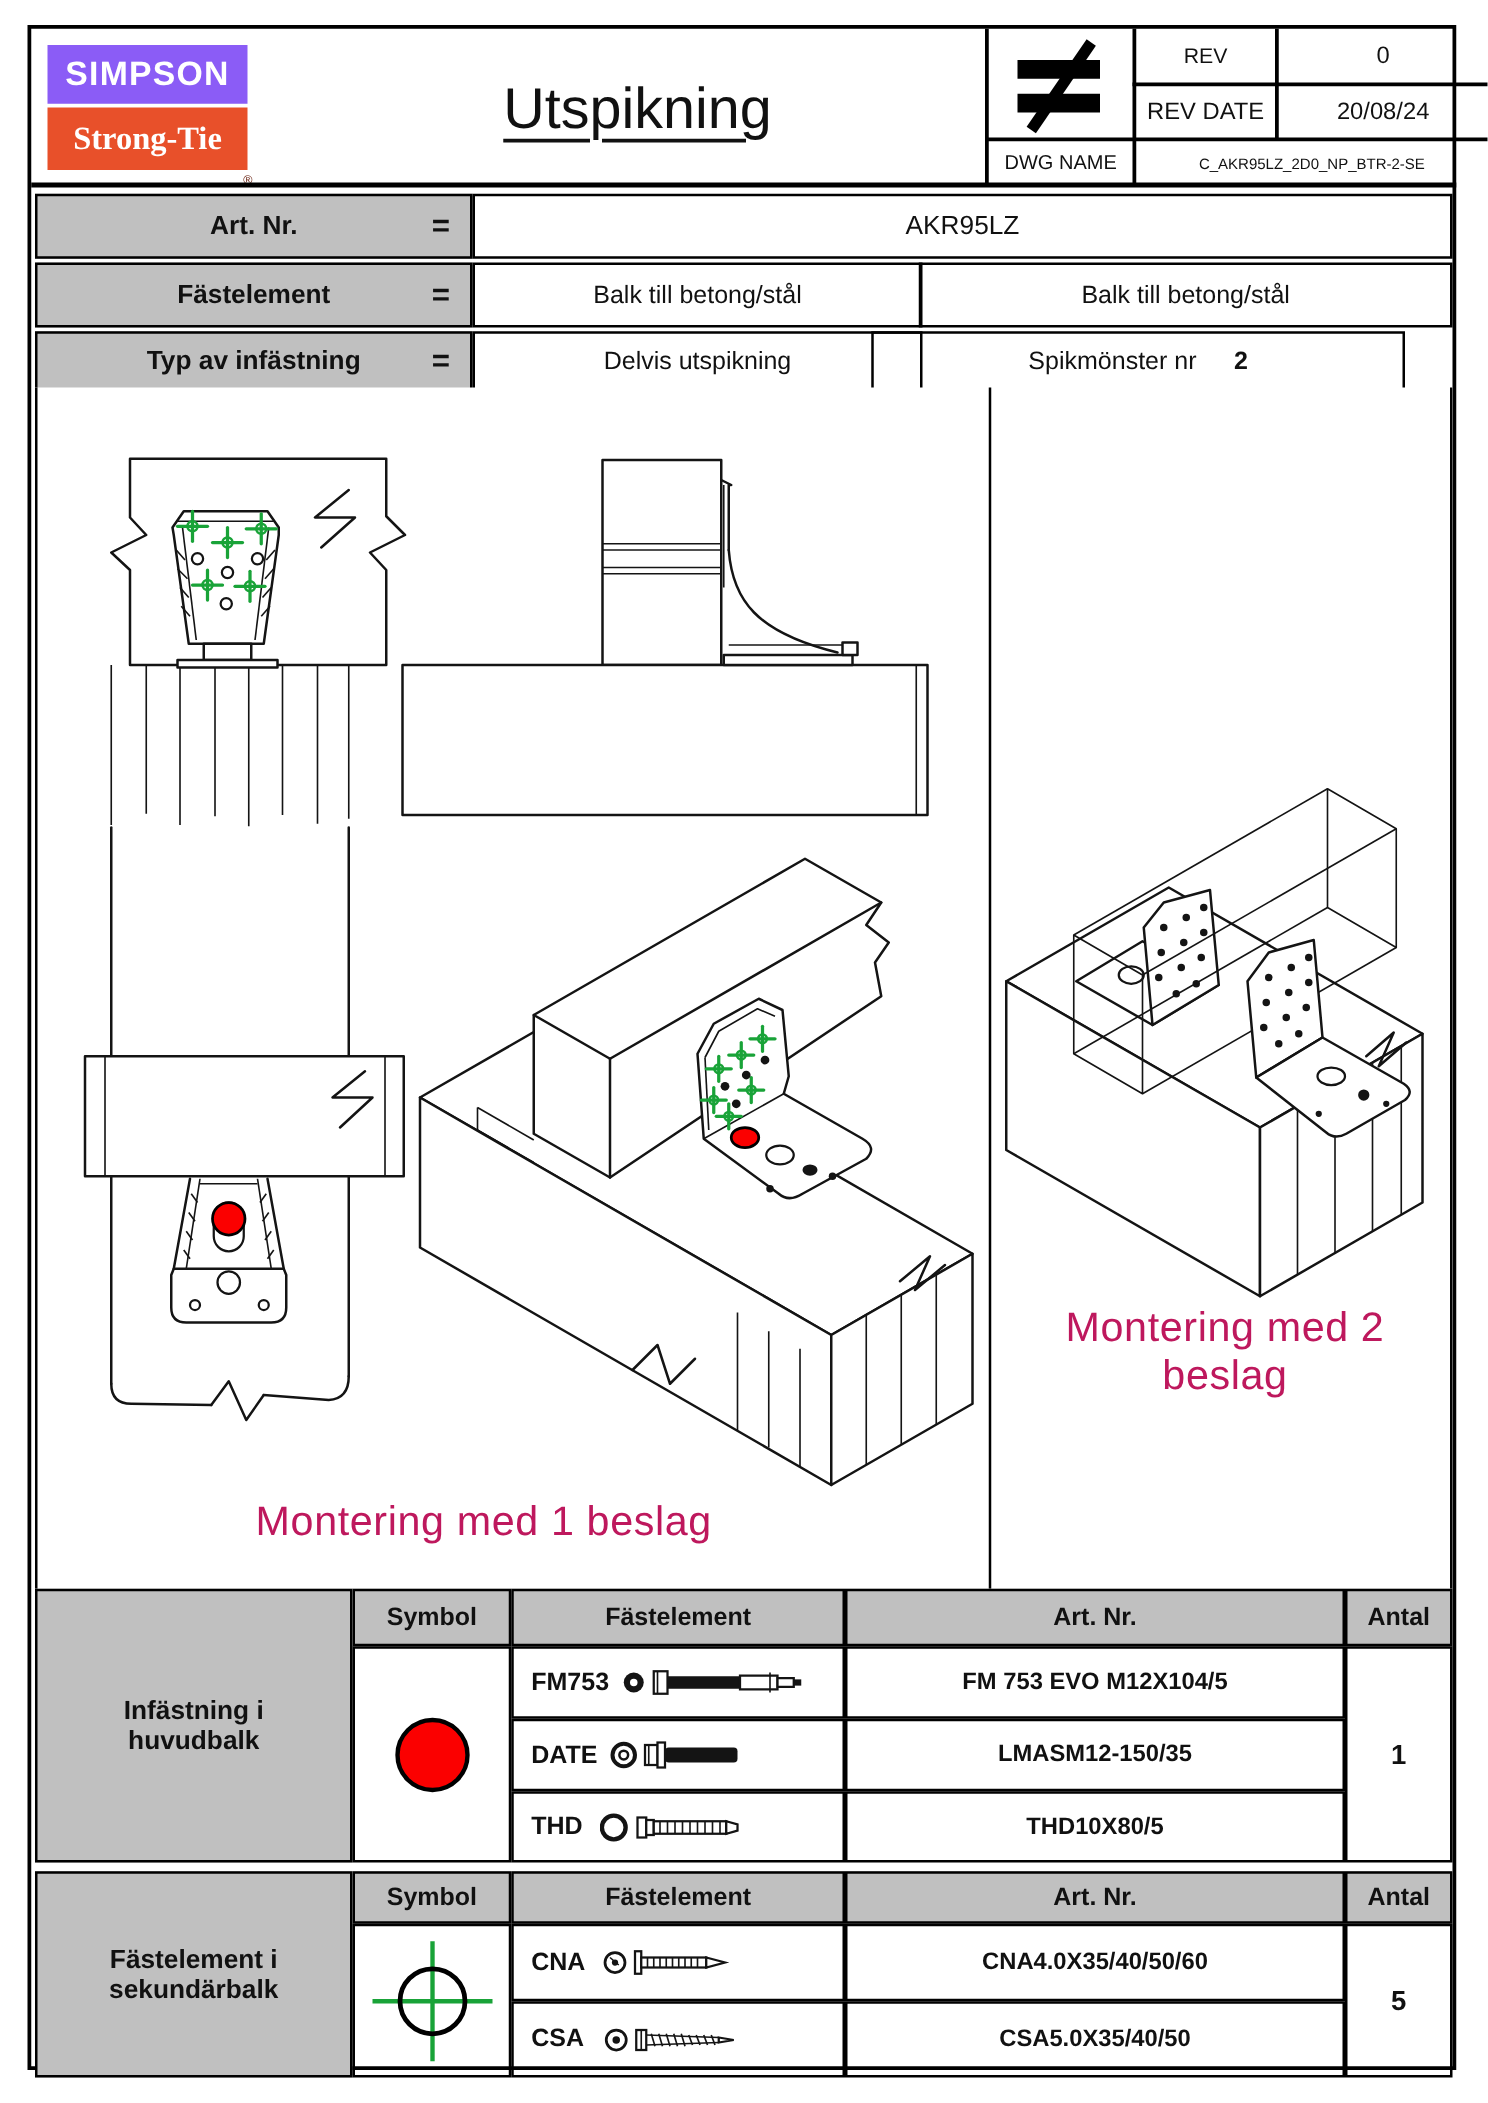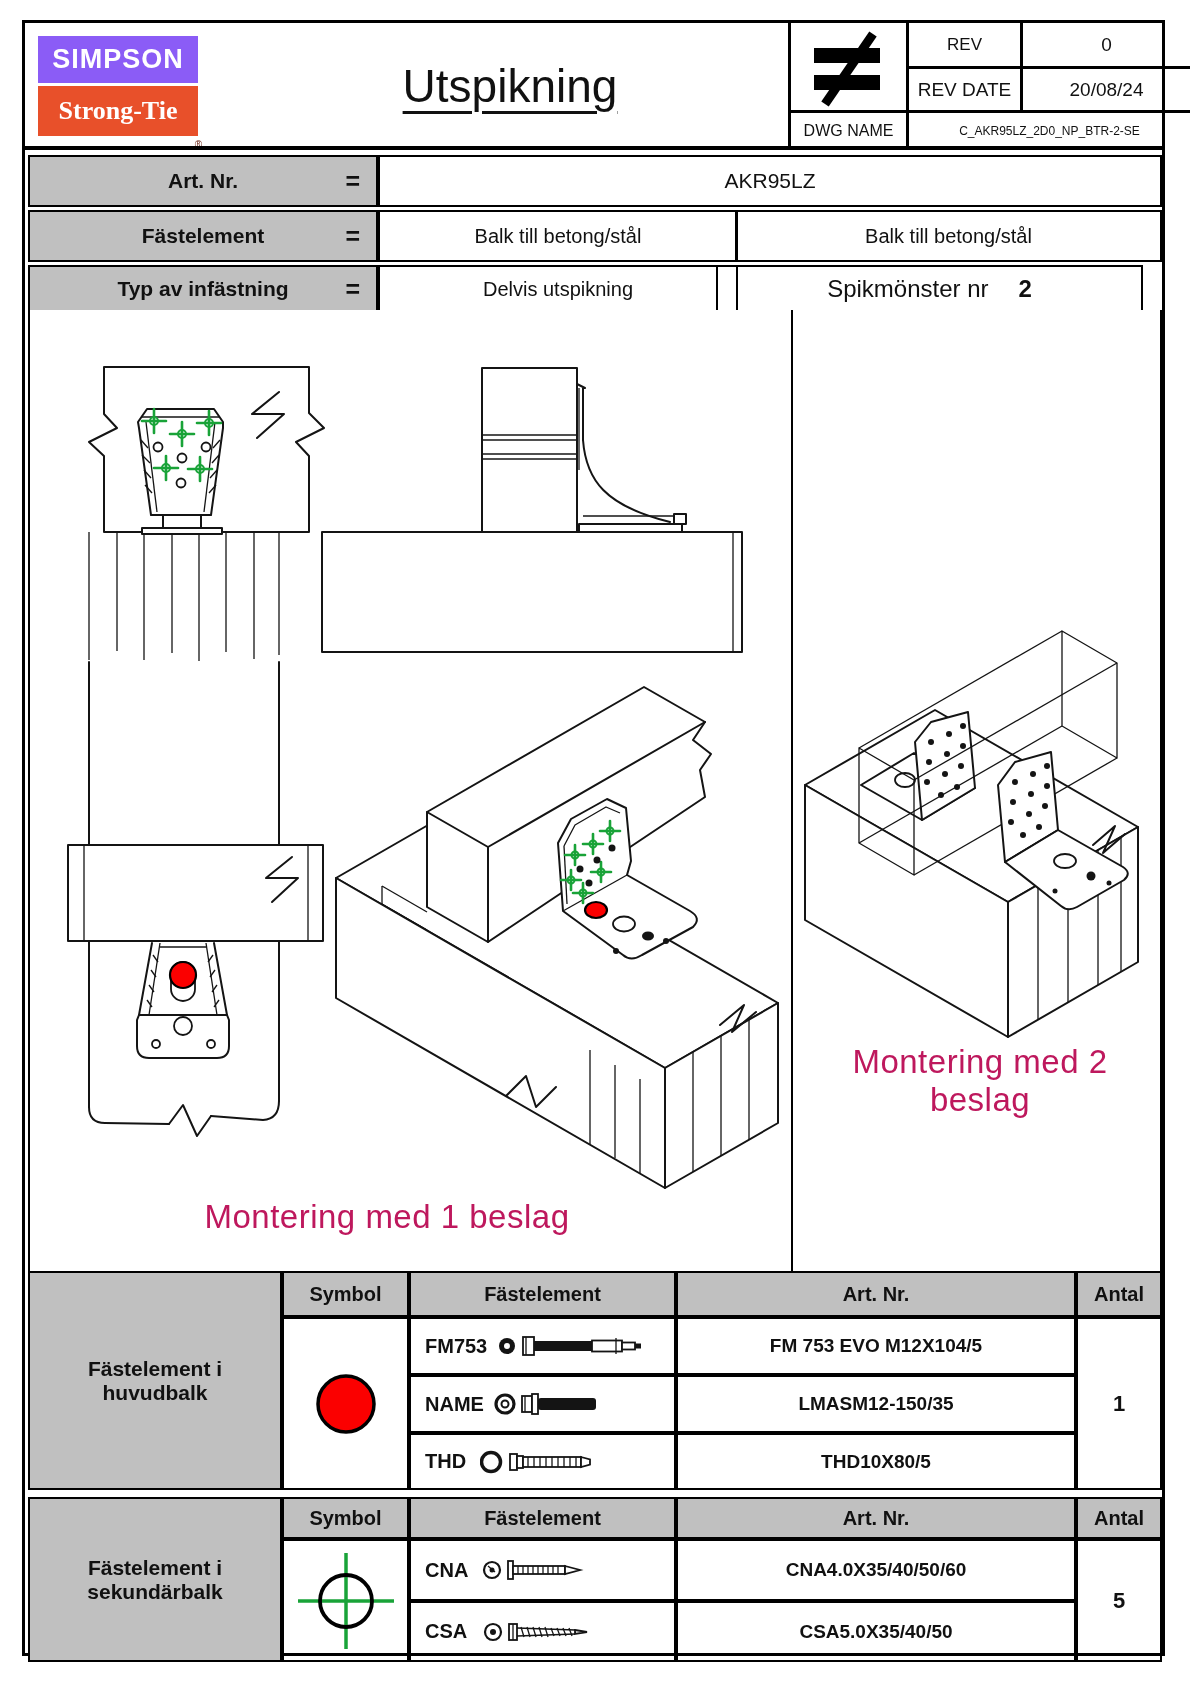--- a/index.html
+++ b/index.html
@@ -82,21 +82,21 @@
     <span class="b abs" style="right:16px;font-size:25px;">=</span>
   </div>
   <div class="cell bordered" style="left:378px;top:210px;width:360px;height:52px;font-size:20px;">Balk till betong/stål</div>
   <div class="cell bordered" style="left:735px;top:210px;width:427px;height:52px;font-size:20px;">Balk till betong/stål</div>
 
   <div class="cell bordered gray" style="left:28px;top:265px;width:350px;height:48px;">
     <span class="b" style="font-size:21px;">Typ av infästning</span>
     <span class="b abs" style="right:16px;font-size:25px;">=</span>
   </div>
   <div class="cell bordered" style="left:378px;top:265px;width:360px;height:48px;font-size:20px;">Delvis utspikning</div>
-  <div class="cell bordered" style="left:716px;top:265px;width:427px;height:48px;font-size:24px;gap:30px;">
+  <div class="cell bordered" style="left:697px;top:265px;width:427px;height:48px;font-size:20px;gap:30px;">
     <span>Spikmönster nr</span>
     <span class="b">2</span>
   </div>
 </div>
 
 <div class="abs" style="left:28px;top:310px;width:1134px;height:961px;border-left:2px solid #000;border-right:2px solid #000;background:#fff;">
 
   <div class="line" style="left:761px;top:0;width:2px;height:961px;"></div>
 
   <svg class="abs" style="left:0;top:0;" width="760" height="961" viewBox="0 0 760 961">
@@ -350,21 +350,21 @@
       <circle class="dot" cx="262" cy="581" r="2.5"></circle>
     </g>
   </svg>
 
   <div class="caption" style="left:117px;top:888px;width:480px;">Montering med 1 beslag</div>
   <div class="caption" style="left:770px;top:733px;width:360px;">Montering med 2 beslag</div>
 </div>
 
 <div class="abs" style="left:0;top:0;">
   <div class="cell bordered gray b" style="left:28px;top:1271px;width:254px;height:219px;font-size:21px;">
-    <span style="width:150px;">Fästelement i huvudbalk</span>
+    <span style="width:150px;">Infästning i huvudbalk</span>
   </div>
   <div class="cell bordered gray b" style="left:282px;top:1271px;width:127px;height:46px;font-size:20px;">Symbol</div>
   <div class="cell bordered gray b" style="left:409px;top:1271px;width:267px;height:46px;font-size:20px;">Fästelement</div>
   <div class="cell bordered gray b" style="left:676px;top:1271px;width:400px;height:46px;font-size:20px;">Art. Nr.</div>
   <div class="cell bordered gray b" style="left:1076px;top:1271px;width:86px;height:46px;font-size:20px;">Antal</div>
 
   <div class="cell bordered" style="left:282px;top:1317px;width:127px;height:173px;">
     <svg width="70" height="70" viewBox="0 0 70 70">
       <circle cx="35" cy="35" r="28" class="redfill" style="stroke-width:3.5"></circle>
     </svg>
@@ -380,21 +380,21 @@
       <rect x="37" y="11" width="58" height="10" fill="#141414"></rect>
       <rect x="95" y="10.5" width="30" height="11" class="hole"></rect>
       <line x1="119" y1="8" x2="119" y2="24" class="ln1"></line>
       <rect x="125" y="12.5" width="13" height="7" class="hole"></rect>
       <rect x="138" y="13.5" width="6" height="5" fill="#141414"></rect>
     </svg>
   </div>
   <div class="cell bordered b" style="left:676px;top:1317px;width:400px;height:58px;font-size:19px;">FM 753 EVO M12X104/5</div>
 
   <div class="cell bordered" style="left:409px;top:1375px;width:267px;height:58px;justify-content:flex-start;padding-left:14px;gap:10px;">
-    <span class="b" style="font-size:20px;">NAME</span>
+    <span class="b" style="font-size:20px;">DATE</span>
     <svg width="120" height="32" viewBox="0 0 120 32">
       <circle cx="11" cy="16" r="9" fill="none" stroke="#141414" stroke-width="3.2"></circle>
       <circle cx="11" cy="16" r="3.5" fill="none" stroke="#141414" stroke-width="2"></circle>
       <rect x="28" y="8" width="10" height="16" class="hole"></rect>
         <line x1="31" y1="8" x2="31" y2="24" class="ln1"></line>
       <rect x="38" y="6" width="6" height="20" class="hole"></rect>
       <rect x="44" y="10" width="58" height="12" rx="3" fill="#141414"></rect>
     </svg>
   </div>
   <div class="cell bordered b" style="left:676px;top:1375px;width:400px;height:58px;font-size:19px;">LMASM12-150/35</div>

